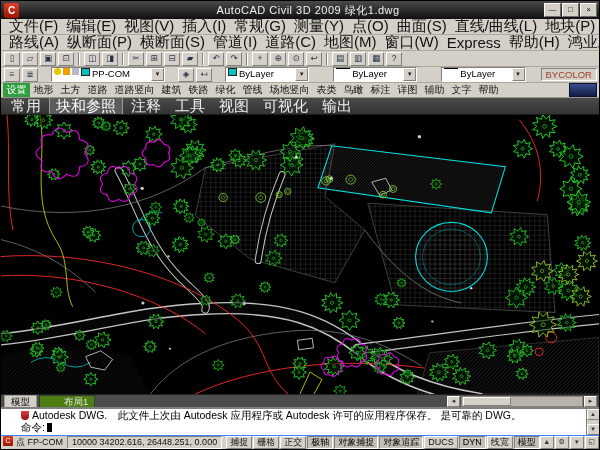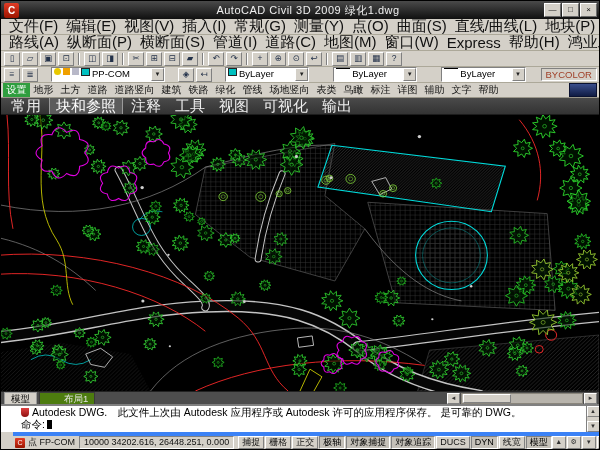--- a/index.html
+++ b/index.html
@@ -80,22 +80,22 @@
   .cmd-line{height:12px;line-height:12px;padding-left:20px;white-space:nowrap;display:flex;align-items:center;}
   .trust-icon{display:inline-block;width:8px;height:9px;background:linear-gradient(#e04040,#8c0f0f);
               border-radius:0 0 4px 4px;margin-right:3px;flex:0 0 8px;}
   .caret{display:inline-block;width:5px;height:9px;background:#000;margin-left:2px;}
   .cmd-scroll{position:absolute;right:0;top:0;bottom:0;width:12px;background:#d4d0c8;border-left:1px solid #808080;
               display:flex;flex-direction:column;justify-content:space-between;align-items:center;}
   .sc-btn{width:11px;height:9px;background:#d4d0c8;border:1px solid;border-color:#fff #808080 #808080 #fff;
           font-size:6px;line-height:8px;text-align:center;color:#333;}
 
   
-  .status{height:13px;flex:0 0 13px;background:#d4d0c8;border-top:4px solid #3b82f6;display:flex;align-items:center;
-          font-size:9px;color:#111;white-space:nowrap;overflow:hidden;padding:0 2px;margin-left:12px;}
+  .status{height:13px;flex:0 0 13px;background:#d4d0c8;border-top:1px solid #3b82f6;display:flex;align-items:flex-start;
+          font-size:9px;color:#111;white-space:nowrap;overflow:hidden;padding:0 2px;}
   .st-logo{width:10px;height:10px;background:linear-gradient(#e23c26,#9c1500);color:#fff;font-size:7px;
            line-height:10px;text-align:center;border-radius:1px;margin-right:3px;flex:0 0 10px;}
   .st-left{margin-right:4px;}
   .st-coords{border:1px solid;border-color:#808080 #fff #fff #808080;padding:0 4px;height:11px;line-height:11px;margin-right:4px;}
   .togglebox{display:flex;gap:1px;}
   .toggle{border:1px solid;border-color:#fff #808080 #808080 #fff;background:#d4d0c8;padding:0 3px;height:11px;line-height:11px;}
   .toggle.on{border-color:#808080 #fff #fff #808080;background:#c4c0b8;color:#000;}
   .st-right{margin-left:auto;display:flex;gap:1px;}
   .st-icon{width:12px;height:11px;border:1px solid;border-color:#fff #808080 #808080 #fff;background:#d4d0c8;
            font-size:7px;line-height:10px;text-align:center;color:#333;}

